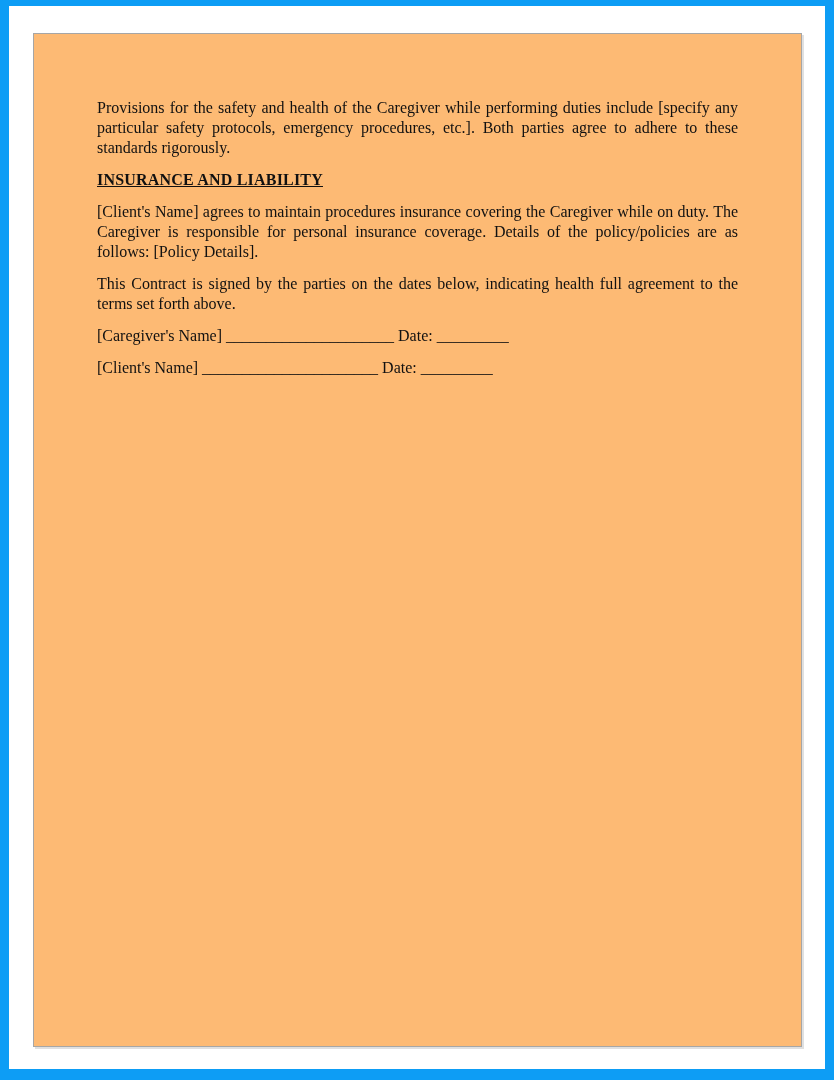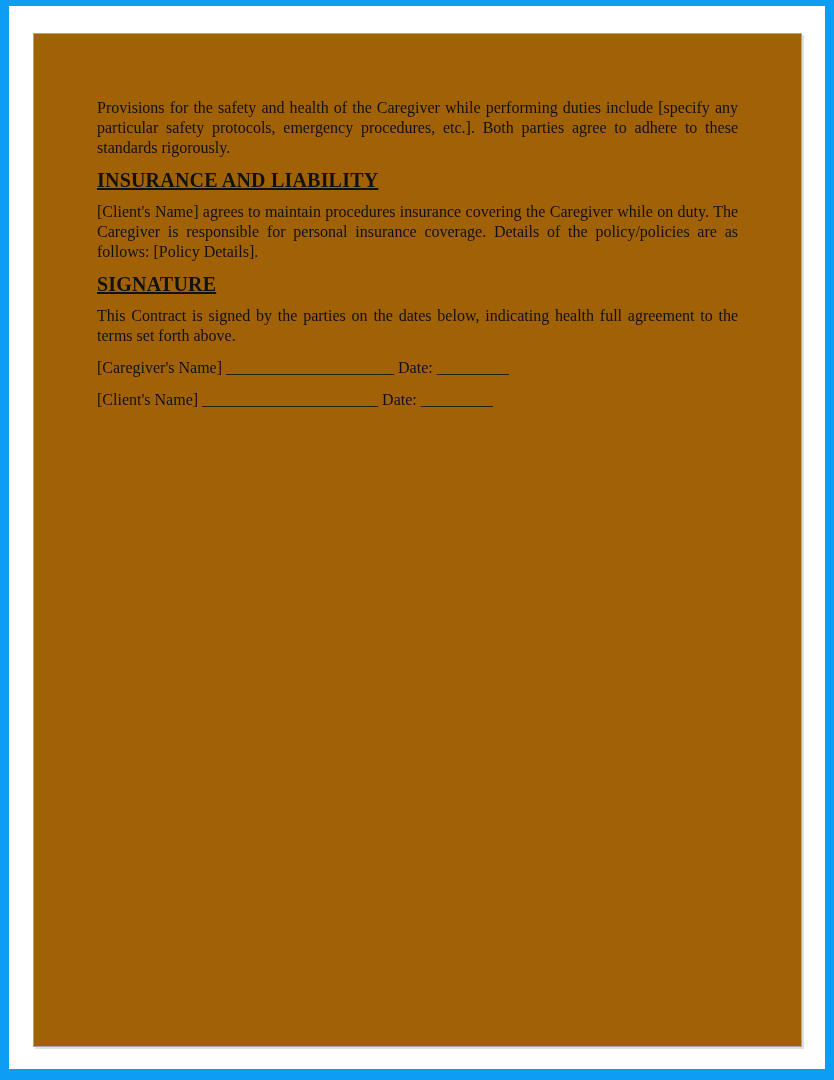--- a/index.html
+++ b/index.html
@@ -20,59 +20,58 @@
     border-bottom-width: 11px;
     position: relative;
   }
   .page {
     box-sizing: border-box;
     position: absolute;
     left: 24px;
     top: 27px;
     width: 769px;
     height: 1014px;
-    background: #a16207;
+    background: #fdba74;
     border: 1px solid #a6a6a6;
     box-shadow: 2px 2px 0 rgba(0,0,0,0.12);
     padding: 64px 63px 4px 63px;
     font-family: "Liberation Serif", "DejaVu Serif", serif;
     font-size: 16px;
     line-height: 20px;
     color: #111111;
   }
   .para {
     margin: 0 0 12px 0;
     text-align: justify;
   }
   .heading {
     margin: 0 0 12px 0;
     font-weight: bold;
     text-decoration: underline;
-    font-size: 20px;
+    font-size: 16px;
     letter-spacing: 0.2px;
   }
   .sig-line {
     margin: 0 0 12px 0;
     white-space: nowrap;
   }
   .sig-line span { display: inline; }
 </style>
 </head>
 <body>
 
 <div class="frame">
   <div class="page">
 
     <p class="para">Provisions for the safety and health of the Caregiver while performing duties include [specify any particular safety protocols, emergency procedures, etc.]. Both parties agree to adhere to these standards rigorously.</p>
 
     <p class="heading">INSURANCE AND LIABILITY</p>
 
     <p class="para">[Client's Name] agrees to maintain procedures insurance covering the Caregiver while on duty. The Caregiver is responsible for personal insurance coverage. Details of the policy/policies are as follows: [Policy Details].</p>
 
-    <p class="heading">SIGNATURE</p>
 
     <p class="para">This Contract is signed by the parties on the dates below, indicating health full agreement to the terms set forth above.</p>
 
     <p class="sig-line">
       <span>[Caregiver's Name]</span>
       <span>_____________________</span>
       <span>Date:</span>
       <span>_________</span>
     </p>
 

